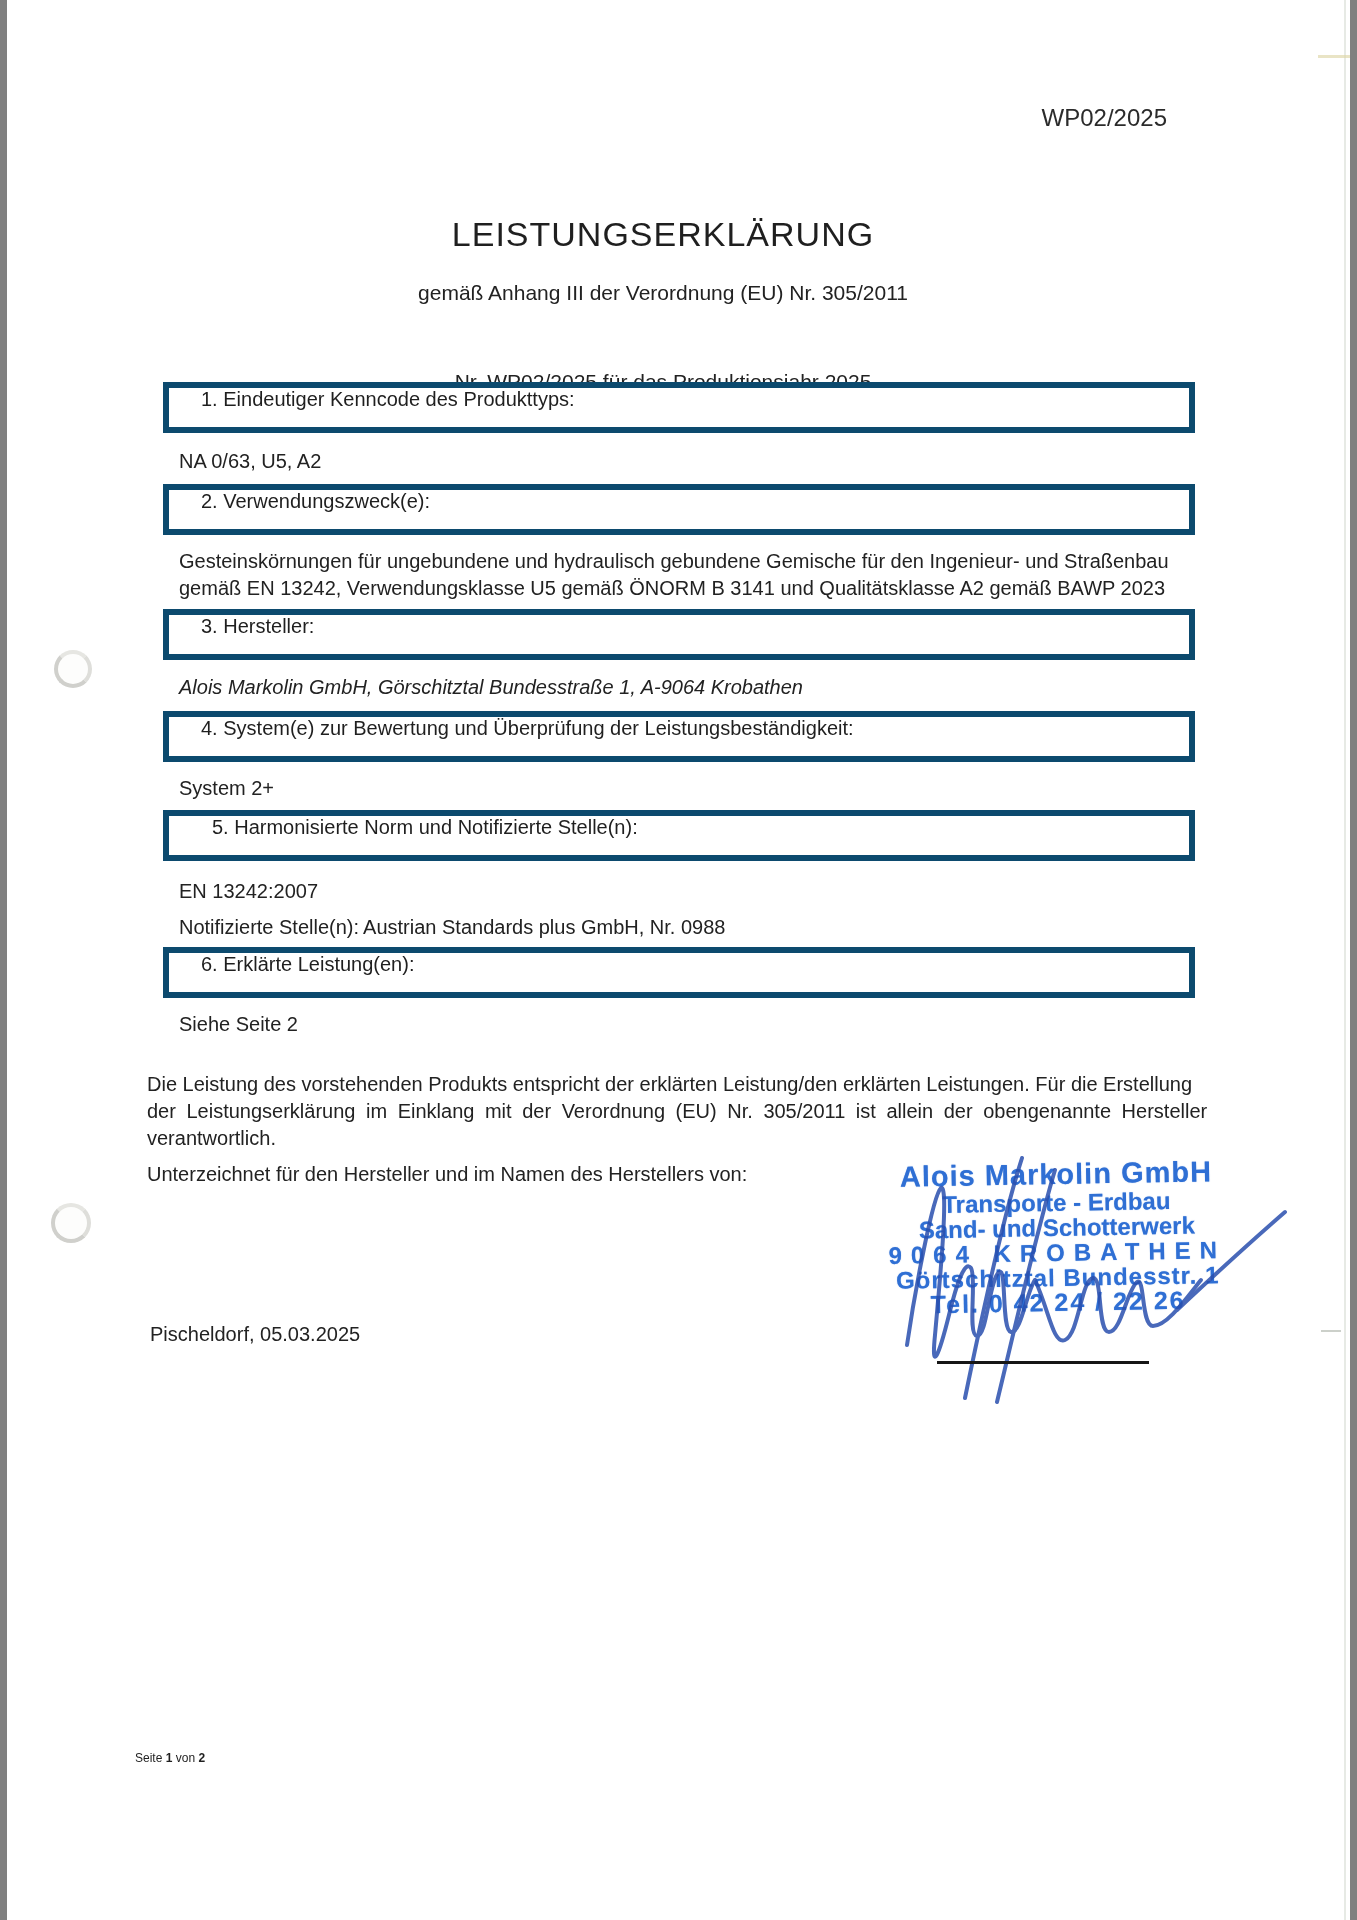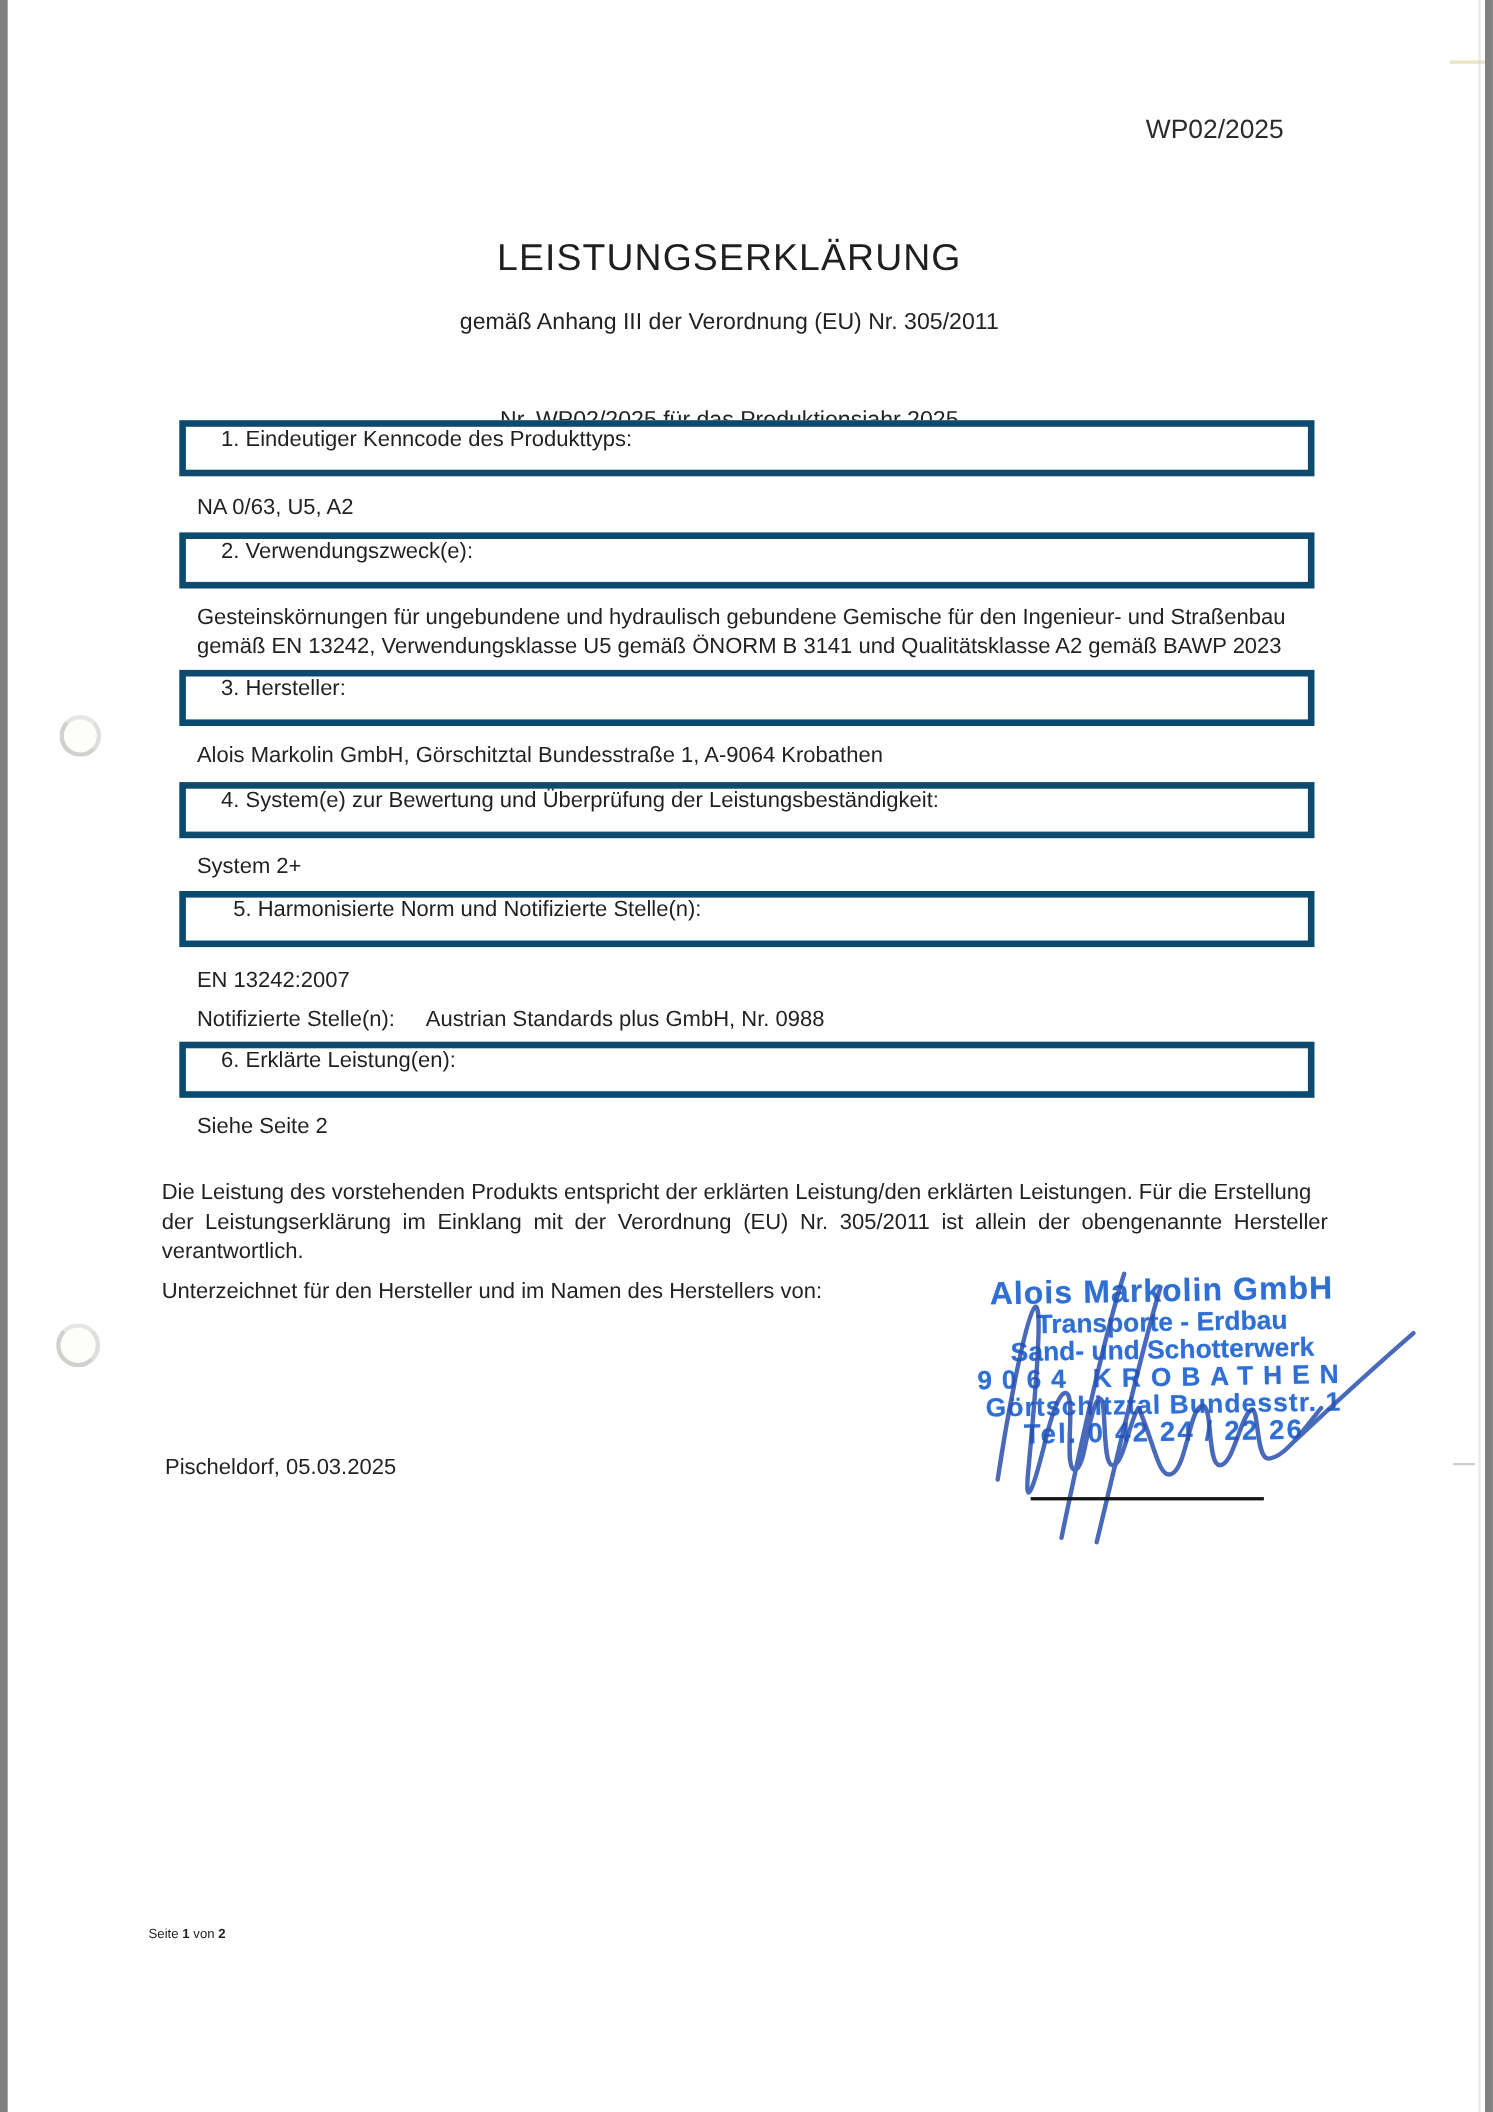--- a/index.html
+++ b/index.html
@@ -35,24 +35,24 @@
   .b1 { top: 382px; }
   .b2 { top: 484px; }
   .b3 { top: 609px; }
   .b4 { top: 711px; }
   .b5 { top: 810px; padding-left: 43px; }
   .b6 { top: 947px; }
 
   .val { left: 172px; font-size: 20px; color: #222; white-space: nowrap; }
   .v1  { top: 450px; }
   .v2  { top: 548px; line-height: 27px; }
-  .v3  { top: 676px; }
+  .v3  { top: 676px; font-style: italic; }
   .v4  { top: 777px; }
   .v5a { top: 880px; }
-  .v5b { top: 916px; display: flex; gap: 28px; }
+  .v5b { top: 916px; display: flex; gap: 4px; }
   .v6  { top: 1013px; }
 
   .para {
     top: 1071px; left: 140px; width: 1035px;
     font-size: 20px; line-height: 27px; color: #222;
   }
   .para .pline { white-space: nowrap; }
   .para .pline.spread { word-spacing: 5px; }
 
   .signedby { top: 1163px; left: 140px; font-size: 20px; white-space: nowrap; }

